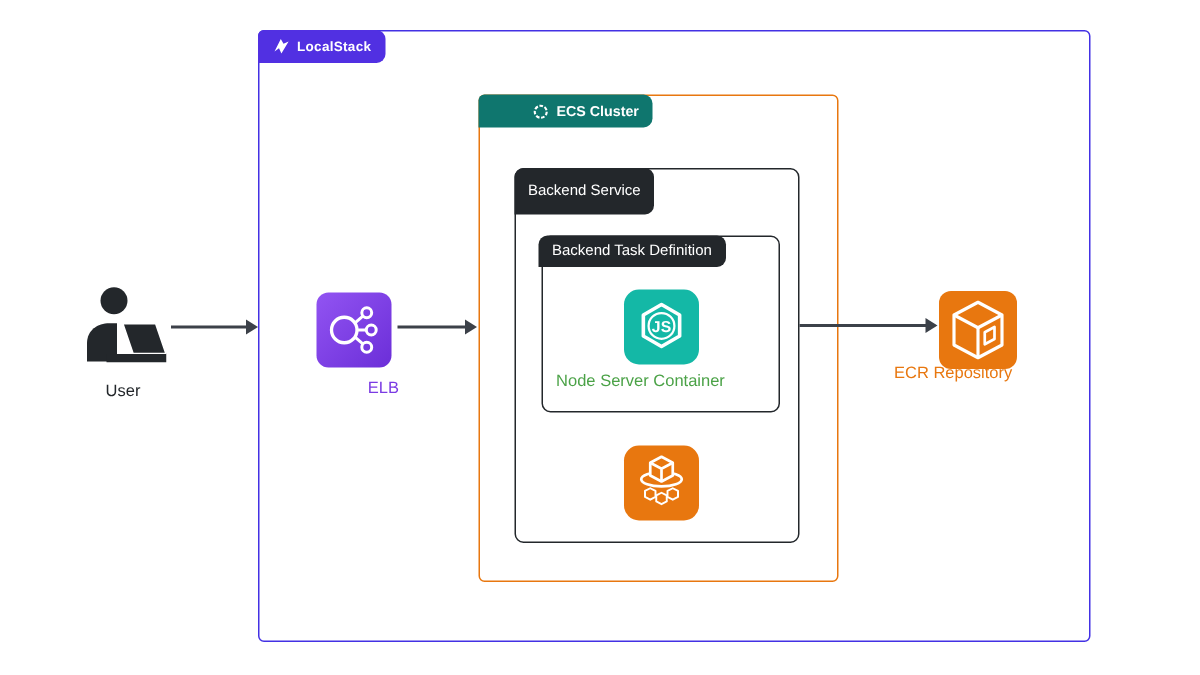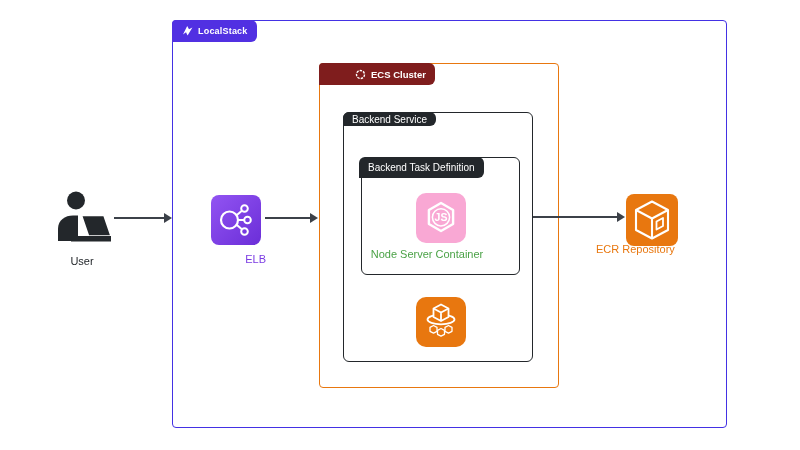--- a/index.html
+++ b/index.html
@@ -12,26 +12,26 @@
   .ecs-box{left:319px;top:63px;width:240px;height:325px;border:1.6px solid #E8770F;border-radius:4px;}
   .service-box{left:343px;top:112px;width:190px;height:250px;border:1.6px solid #23272B;border-radius:6px;}
   .task-box{left:361px;top:157px;width:159px;height:118px;border:1.6px solid #23272B;border-radius:6px;}
 
   .tab{
     position:absolute;display:inline-flex;align-items:center;gap:5px;
     padding:0 9px;height:22px;color:#fff;white-space:nowrap;
     border-radius:4px 6px 6px 0;box-sizing:border-box;
   }
   .tab-localstack{left:172px;top:20px;background:#5130E2;font-size:9px;font-weight:700;letter-spacing:.2px;}
-  .tab-ecs{left:319px;top:63px;background:#7f1d1d;font-size:9.5px;font-weight:600;padding-left:36px;}
-  .tab-service{left:343px;top:112px;background:#23272B;font-size:10px;font-weight:500;border-radius:6px 6px 6px 0;height:14px;}
+  .tab-ecs{left:319px;top:63px;background:#0f766e;font-size:9.5px;font-weight:600;padding-left:36px;}
+  .tab-service{left:343px;top:112px;background:#23272B;font-size:10px;font-weight:500;border-radius:6px 6px 6px 0;height:31px;}
   .tab-task{left:359px;top:157px;background:#23272B;font-size:10px;font-weight:500;border-radius:6px 6px 6px 0;height:21px;}
 
   .icon-tile{position:absolute;display:flex;align-items:center;justify-content:center;}
-  .node-icon{left:416px;top:193px;width:50px;height:50px;background:#f9a8d4;border-radius:10px;align-items:center;}
+  .node-icon{left:416px;top:193px;width:50px;height:50px;background:#14b8a6;border-radius:10px;align-items:center;}
   .ecsservice-icon{left:416px;top:297px;width:50px;height:50px;background:#E8770F;border-radius:10px;}
   .elb-icon{left:211px;top:195px;width:50px;height:50px;background:linear-gradient(135deg,#9254F2 0%,#6B2ED8 100%);border-radius:8px;}
   .ecr-icon{left:626px;top:194px;width:52px;height:52px;background:#E8770F;border-radius:8px;}
   .user-icon{left:53px;top:189px;width:58px;height:56px;}
 
   .node-label{position:absolute;left:361px;top:248px;width:132px;text-align:center;font-size:11px;color:#4BA247;}
   .elb-label{position:absolute;left:206px;top:253px;width:60px;text-align:right;font-size:11px;color:#7B3BE3;}
   .ecr-label{position:absolute;left:596px;top:243px;width:112px;text-align:left;font-size:11px;color:#E8770F;}
   .user-label{position:absolute;left:52px;top:255px;width:60px;text-align:center;font-size:11px;color:#23272B;}
 

